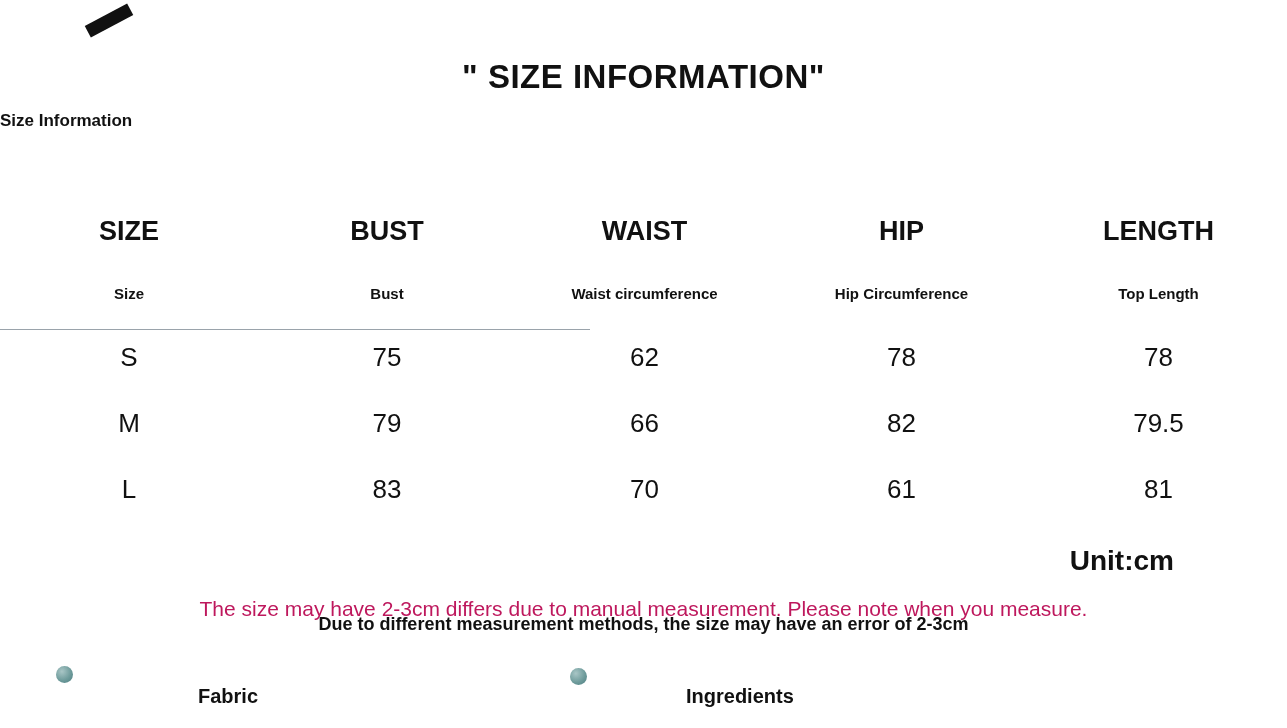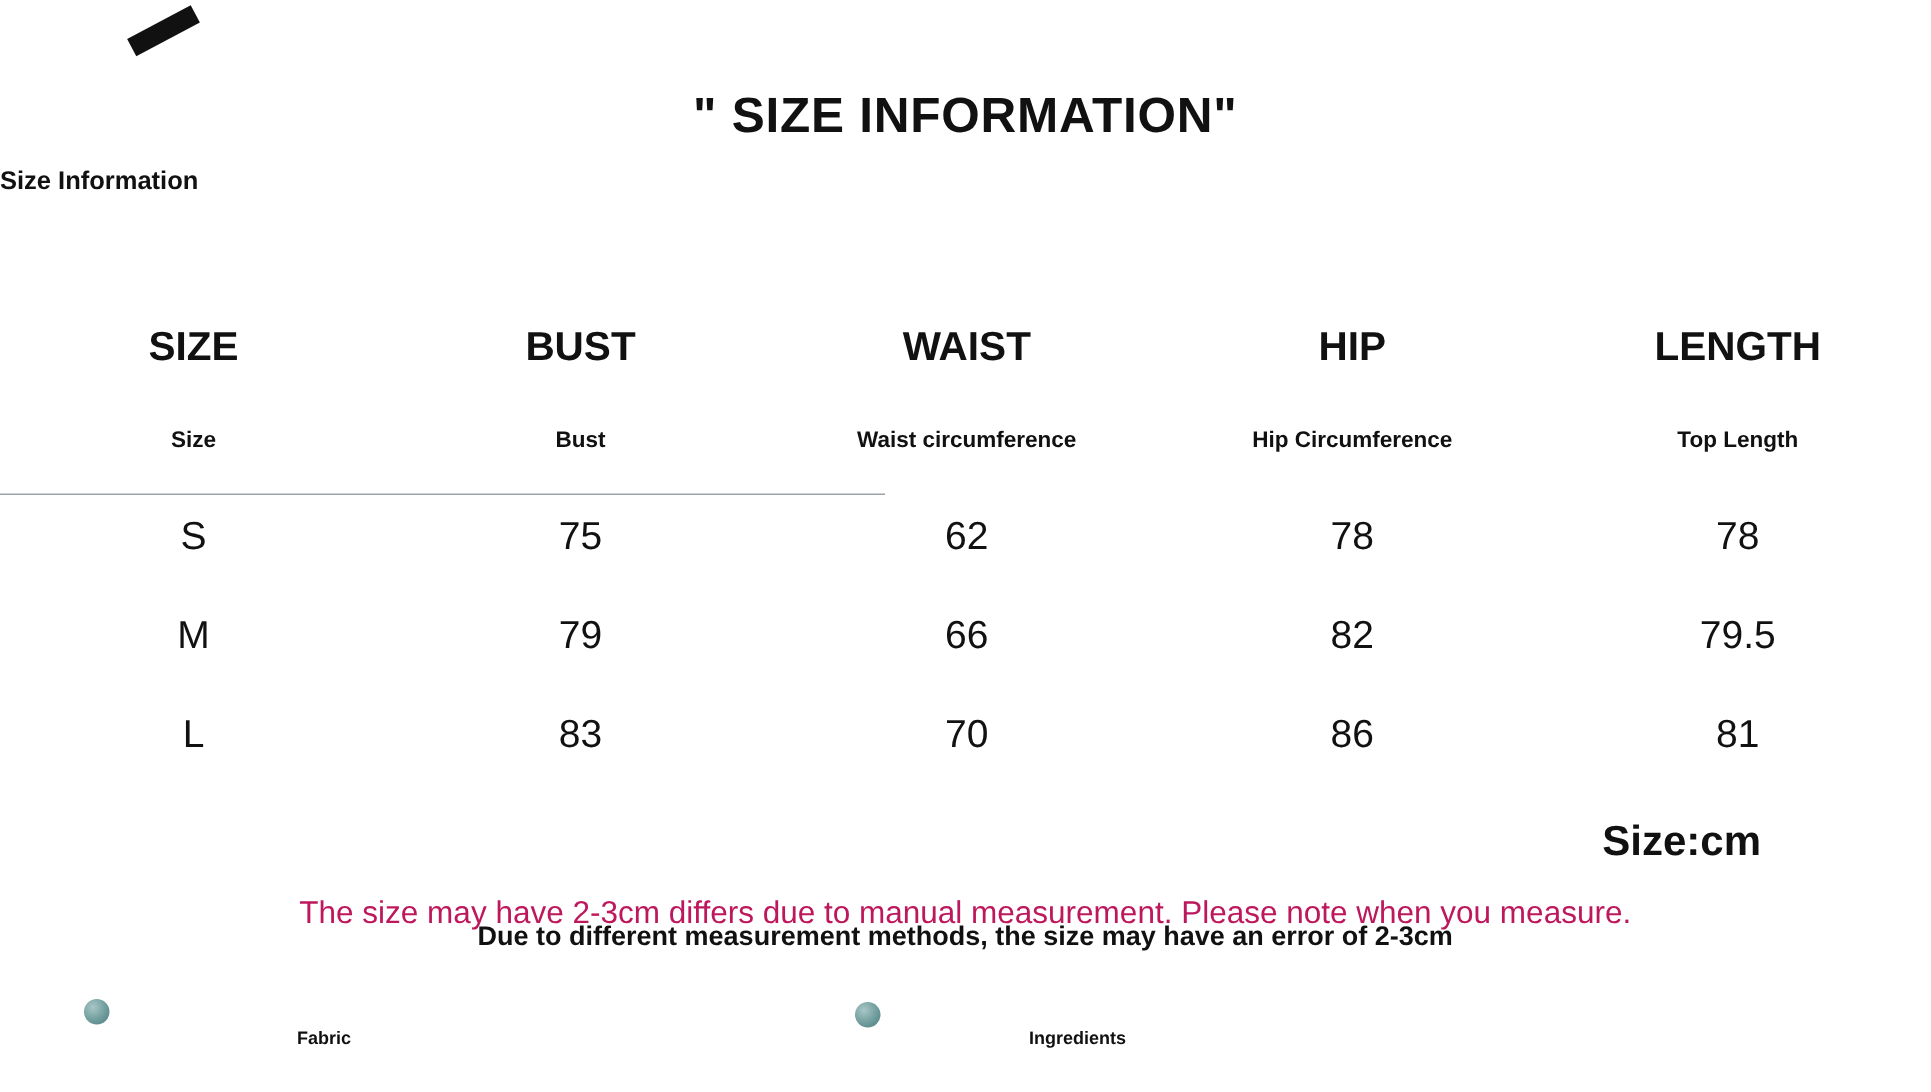--- a/index.html
+++ b/index.html
@@ -134,21 +134,21 @@
     width: 17px;
     height: 17px;
     border-radius: 50%;
     background: radial-gradient(circle at 35% 32%, #a9c6c6 0%, #6f9c9c 55%, #4c7d80 100%);
   }
   .bullet-1 { left: 56px; top: 666px; }
   .bullet-2 { left: 570px; top: 668px; }
 
   .footer-label {
     position: absolute;
-    font-size: 12px;
+    font-size: 20px;
     font-weight: bold;
     color: #111111;
   }
   .footer-fabric      { left: 198px; top: 685px; }
   .footer-ingredients { left: 686px; top: 685px; }
 </style>
 </head>
 <body>
 
 <div class="corner-mark"></div>
@@ -191,30 +191,30 @@
         <td>M</td>
         <td>79</td>
         <td>66</td>
         <td>82</td>
         <td>79.5</td>
       </tr>
       <tr class="drow">
         <td>L</td>
         <td>83</td>
         <td>70</td>
-        <td>86</td>
+        <td>61</td>
         <td>81</td>
       </tr>
     </tbody>
   </table>
 </div>
 
 <div class="rule"></div>
 
-<div class="unit">Size:cm</div>
+<div class="unit">Unit:cm</div>
 
 <div class="note-main">The size may have 2-3cm differs due to manual measurement. Please note when you measure.</div>
 <div class="note-sub">Due to different measurement methods, the size may have an error of 2-3cm</div>
 
 <div class="bullet bullet-1"></div>
 <div class="bullet bullet-2"></div>
 
 <div class="footer-label footer-fabric">Fabric</div>
 <div class="footer-label footer-ingredients">Ingredients</div>
 

